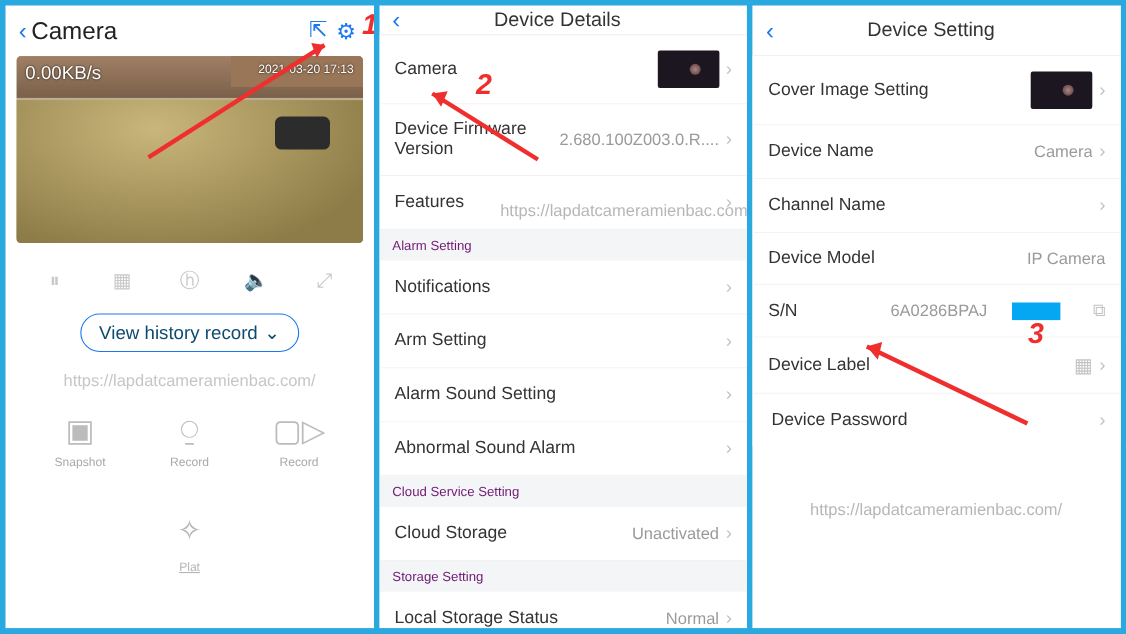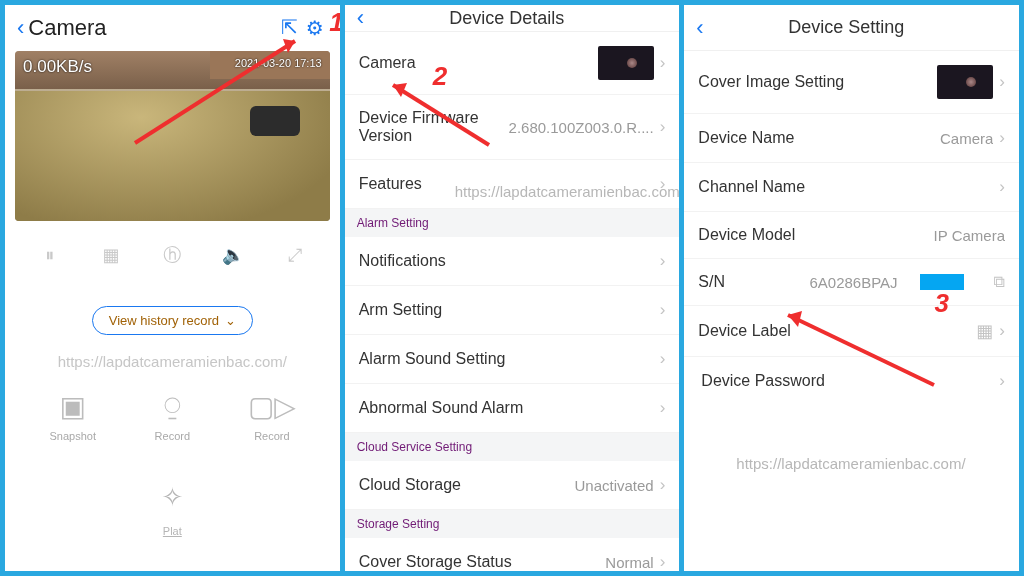--- a/index.html
+++ b/index.html
@@ -51,24 +51,23 @@
   .ground { position:absolute; bottom:0; left:0; right:0; height:130px;
     background: radial-gradient(ellipse at 40% 20%, #c9b67b, #8e7c48 80%);}
   .bike { position:absolute; right:30px; top:55px; width:50px; height:30px; background:#2c2c2c; border-radius:6px;}
   .ctrl-row {
     display: flex; justify-content: space-around; align-items: center;
     padding: 10px 14px;
   }
   .ctrl-ico { color: #c9c9c9; font-size: 18px; width: 28px; height: 28px;
     display:flex; align-items:center; justify-content:center; }
   .pill-btn {
-    color: #a16207; border: 1px solid #1a78f0; border-radius: 20px;
-    font-size: 13px; padding: 6px 16px; display: inline-flex; align-items: center;
+    color: #0c4a6e; border: 1px solid #1a78f0; border-radius: 20px;
+    font-size: 17px; padding: 6px 16px; display: inline-flex; align-items: center;
     cursor: pointer;
-    margin-top: 21px;
   }
   .pill-wrap { text-align: center; padding: 6px 0 14px; }
   .watermark { color: #c6c6c6; font-size: 15px; text-align: center; margin: 4px 0 10px;}
   .action-row { display: flex; justify-content: space-around; padding: 8px 18px 0; }
   .action-item { text-align: center; color: #a9a9a9; flex:1;}
   .action-ico { font-size: 28px; color: #bcbcbc; height: 36px; display:flex;align-items:center;justify-content:center;}
   .action-lbl { font-size: 11px; margin-top: 6px; }
   .plat-wrap { text-align:center; margin-top:40px; color:#b5b5b5;}
   .plat-ico { font-size:26px; }
   .plat-lbl { font-size:11px; margin-top:12px;text-decoration:underline;}
@@ -196,21 +195,21 @@
   <div class="section">Cloud Service Setting</div>
   <div class="row">
     <span>Cloud Storage</span>
     <span style="display:flex;align-items:center;">
       <span class="val">Unactivated</span>
       <span class="chev">›</span>
     </span>
   </div>
   <div class="section">Storage Setting</div>
   <div class="row">
-    <span>Cover Storage Status</span>
+    <span>Local Storage Status</span>
     <span style="display:flex;align-items:center;margin-left:36px;">
       <span class="val">Normal</span>
       <span class="chev">›</span>
     </span>
   </div>
 
   <span class="annot" style="top:56px; left:88px;">2</span>
   <svg class="arrow" style="top:70px; left:34px;" width="120" height="80">
     <line x1="110" y1="70" x2="14" y2="10"></line>
       <polygon points="14,10 28,8 22,22"></polygon>

